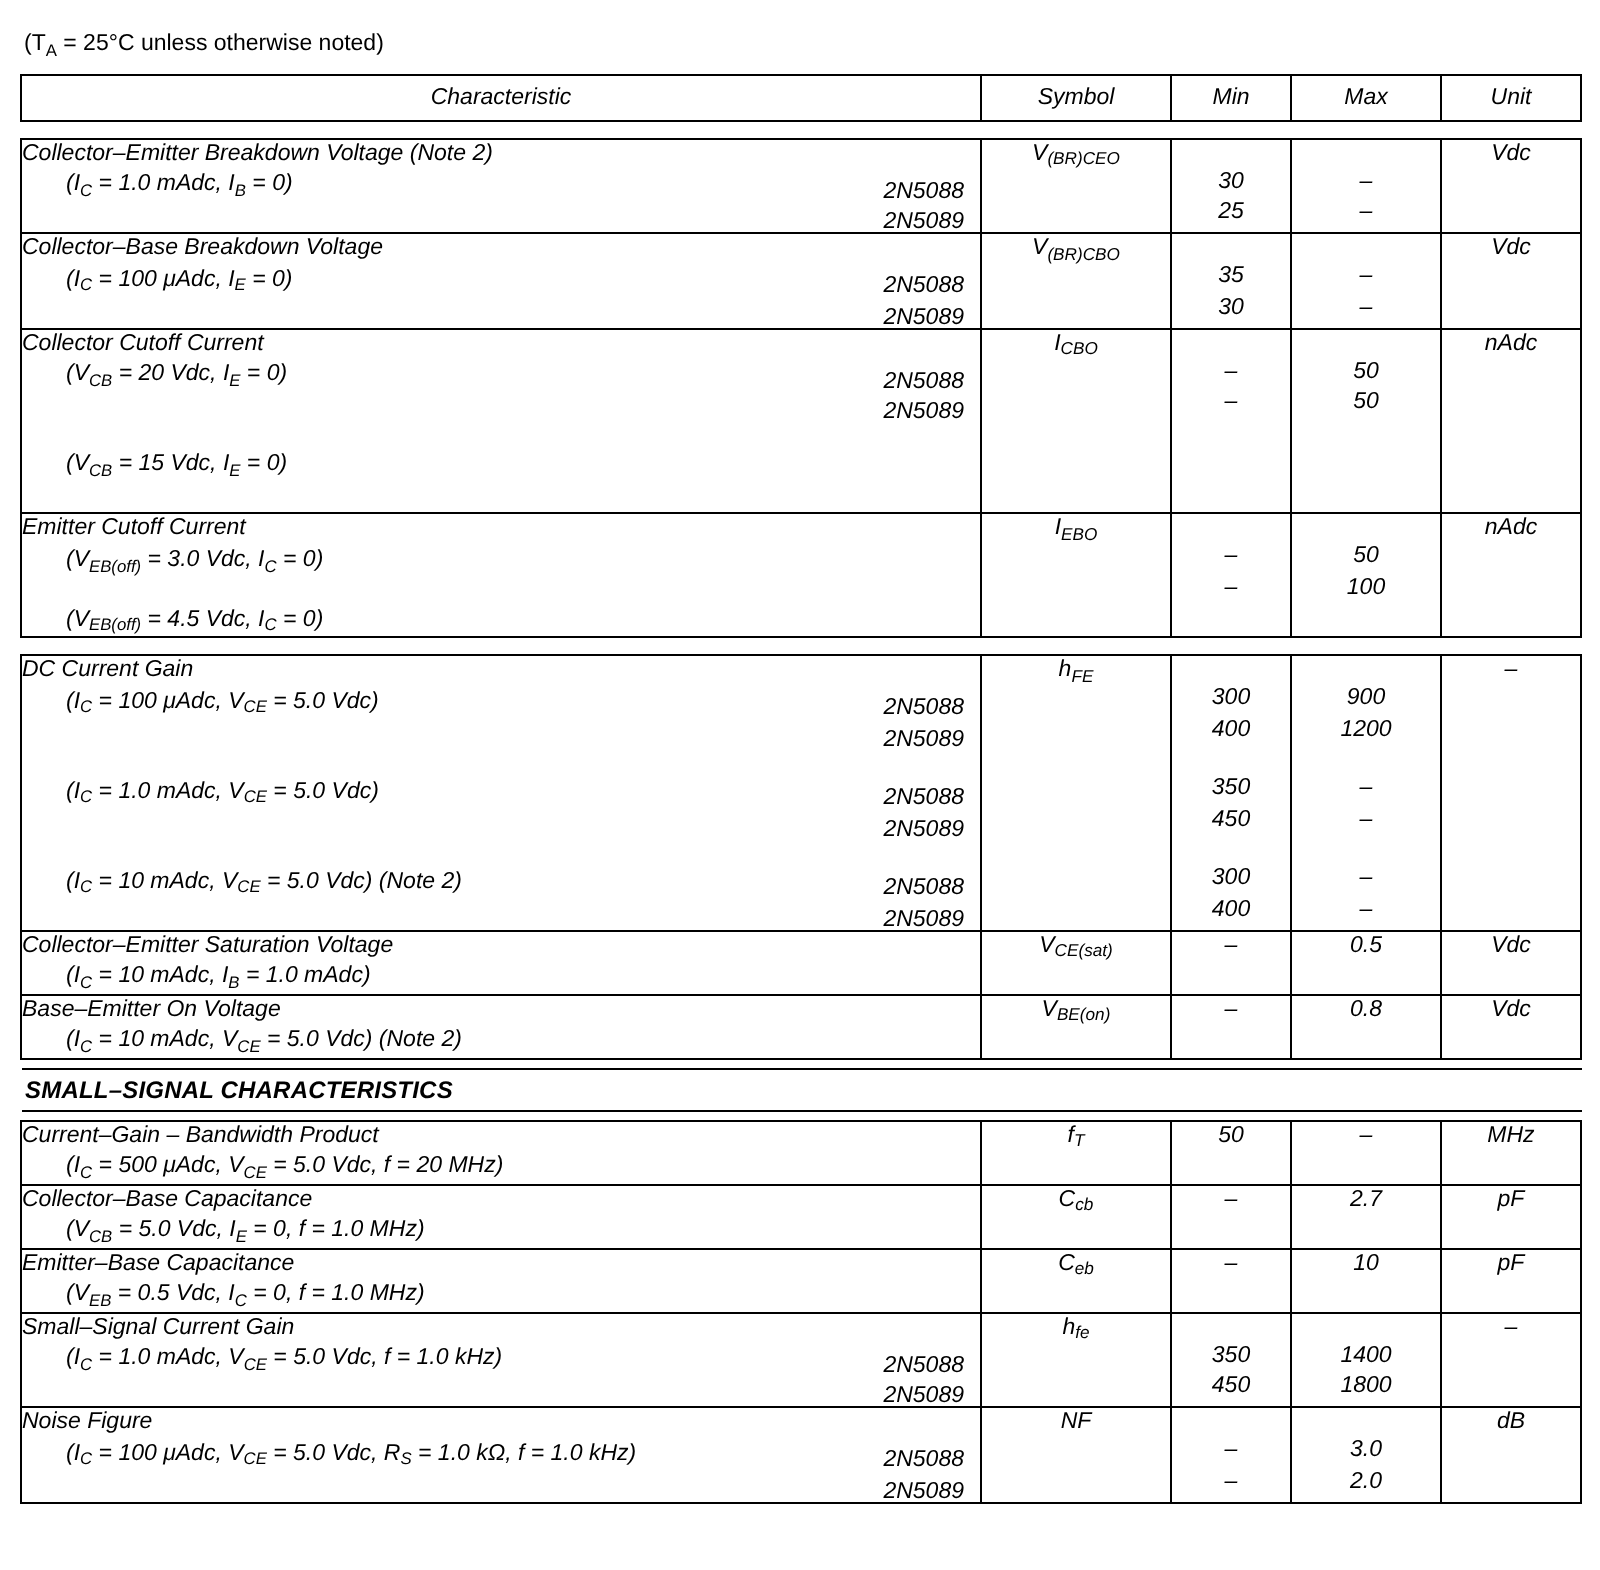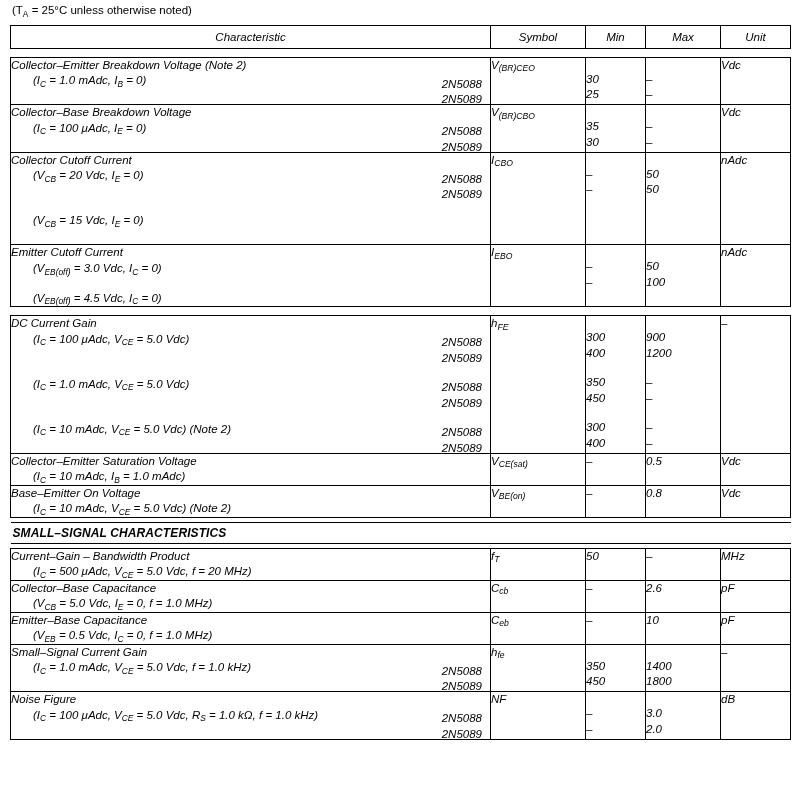--- a/index.html
+++ b/index.html
@@ -13,21 +13,21 @@
     font-family: "Liberation Sans", sans-serif;
     color: #000000;
     font-size: 11.5px;
     overflow: hidden;
   }
   .page {
     position: relative;
     width: 800px;
     height: 785px;
     box-sizing: border-box;
-    padding: 0 10px;
+    padding: 12px 10px;
   }
   .temp-note {
     font-size: 11.5px;
     padding: 4px 0 7px 2px;
     line-height: 1.2;
     white-space: nowrap;
   }
   table.spec {
     width: 780px;
     border-collapse: collapse;
@@ -86,20 +86,21 @@
 
   
   .parts {
     position: absolute;
     right: 8px;
     text-align: right;
     line-height: 1.35;
     white-space: nowrap;
   }
   td.sym, td.min, td.max, td.unit {
+    text-align: center;
     padding: 3px 2px 4px 2px;
     line-height: 1.35;
   }
   td.min, td.max { font-variant-numeric: tabular-nums; }
   .vstack > div { line-height: 1.35; }
   .spacer-line { height: 14px; }
   sub {
     font-size: 8.4px;
     line-height: 0;
     vertical-align: baseline;
@@ -409,21 +410,21 @@
           <td class="sym">
             <div>C<sub>cb</sub></div>
           </td>
           <td class="min">
             <div class="vstack">
               <div>–</div>
             </div>
           </td>
           <td class="max">
             <div class="vstack">
-              <div>2.6</div>
+              <div>2.7</div>
             </div>
           </td>
           <td class="unit">
             <div>pF</div>
           </td>
         </tr>
         <tr>
           <td class="char">
             <div class="char-title">Emitter–Base Capacitance</div>
             <div class="char-cond">(V<sub>EB</sub> = 0.5 Vdc, I<sub>C</sub> = 0, f = 1.0 MHz)</div>

